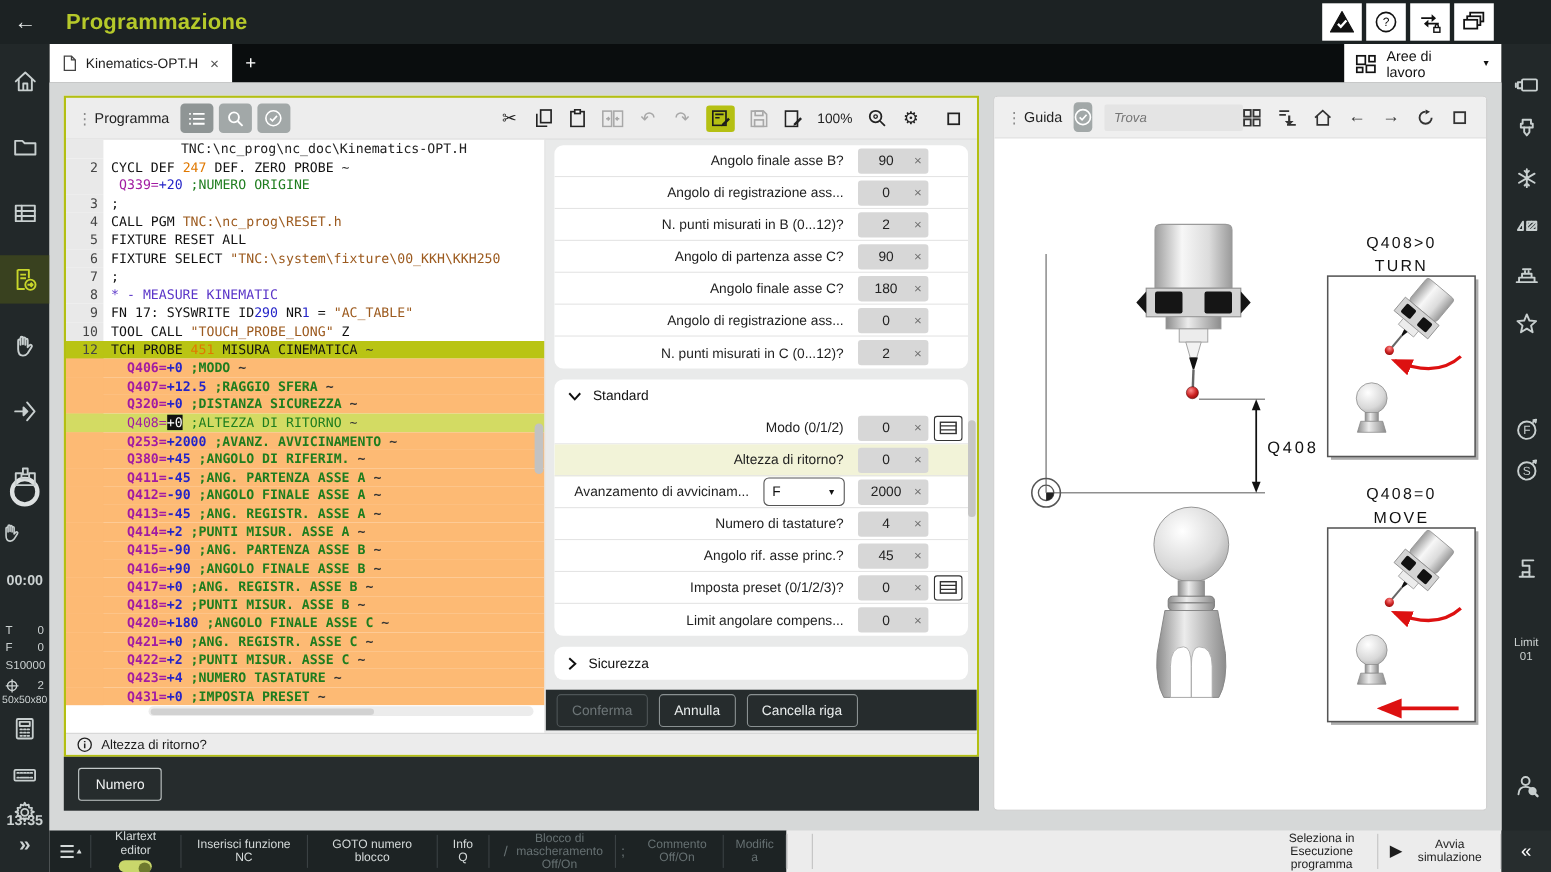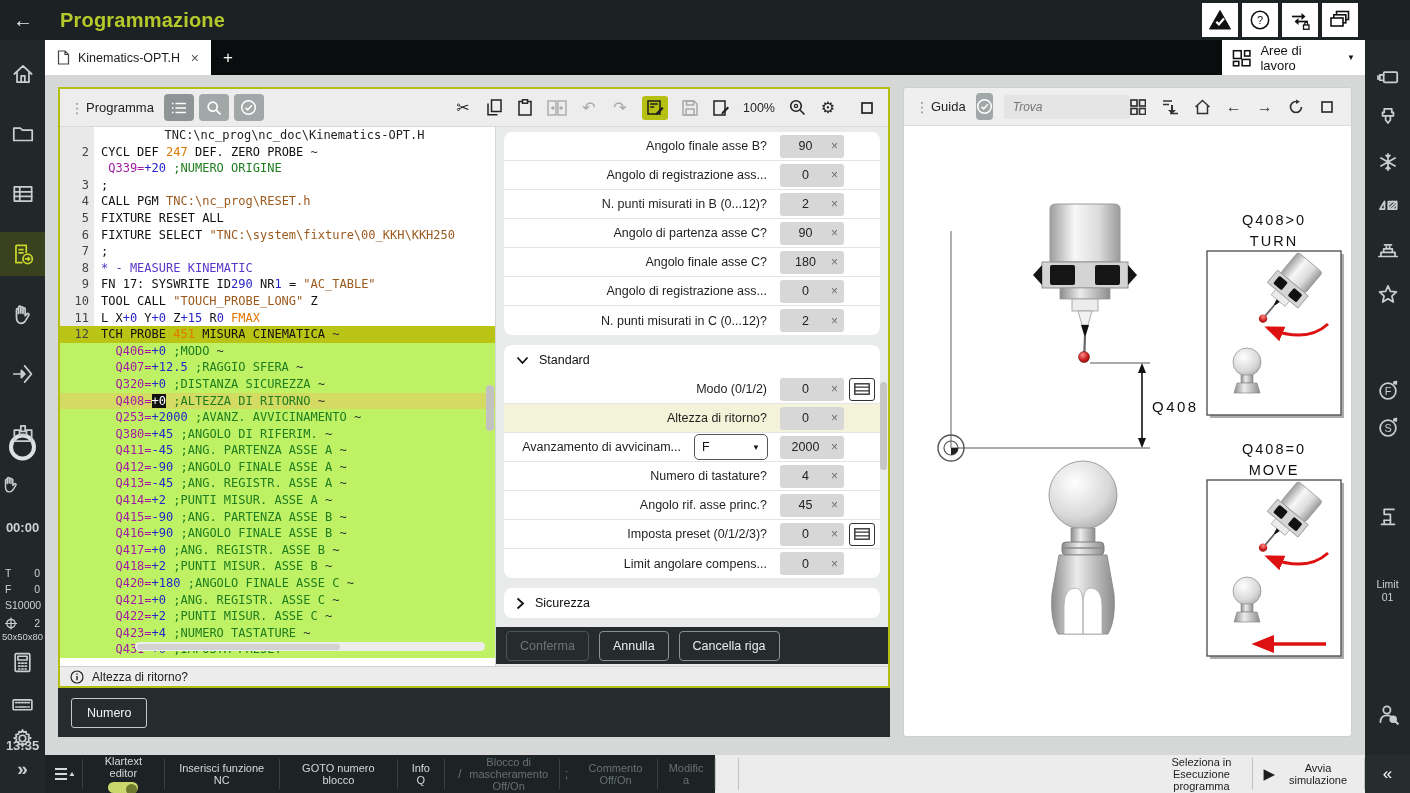--- a/index.html
+++ b/index.html
@@ -54,21 +54,21 @@
   .titem.act { background:#b5c013; border-radius:3px; width:26px; }
   .zoomlvl { font-size:12.5px; color:#222; }
 
   .pbody { display:flex; height:539px; position:relative; }
   .code { width:436px; position:relative; border-right:1px solid #d5d5d5; overflow:hidden; background:#fff; }
   .codelines { font-family:"DejaVu Sans Mono", monospace; font-size:12px; line-height:16.6px; }
   .cl { display:flex; white-space:pre; }
   .lno { width:34px; flex:none; text-align:right; padding-right:5px; background:#e9e9e9; color:#444; }
   .ct { padding-left:7px; flex:1; }
   .cl.hdr .ct { text-align:center; padding-left:0; color:#222; }
-  .cl.blk, .cl.blk .lno { background:#bef264; }
+  .cl.blk, .cl.blk .lno { background:#fdba74;font-weight:bold; }
   .cl.hdrline, .cl.hdrline .lno { background:#b9c414; }
   .cl.focus, .cl.focus .lno { background:#d3db63; }
   .tk-k{color:#111}.tk-n{color:#2424c8}.tk-q{color:#a21ba2}.tk-c{color:#1e7d1e}
   .tk-s{color:#9c5a1e}.tk-o{color:#e07800}.tk-v{color:#5a35c8}.tk-tl{color:#333}
   .tk-cur{background:#111;color:#fff}
   .vscroll { position:absolute; right:1px; top:258px; width:8px; height:46px; background:#c2c2c2; border-radius:4px; }
   .hscroll { position:absolute; left:75px; right:10px; bottom:15px; height:9px; background:#ececec; border-radius:5px; }
   .hscroll .thumb { position:absolute; left:2px; top:1.5px; width:58%; height:6px; background:#d2d2d2; border-radius:4px; }
 
   
@@ -469,21 +469,20 @@
             <div class="cl"><span class="lno">2</span><span class="ct"><span class="tk-k">CYCL DEF </span><span class="tk-o">247</span><span class="tk-k"> DEF. ZERO PROBE </span><span class="tk-tl">~</span></span></div>
             <div class="cl"><span class="lno"></span><span class="ct"><span class="tk-q"> Q339=</span><span class="tk-n">+20</span><span class="tk-c"> ;NUMERO ORIGINE</span></span></div>
             <div class="cl"><span class="lno">3</span><span class="ct"><span class="tk-k">;</span></span></div>
             <div class="cl"><span class="lno">4</span><span class="ct"><span class="tk-k">CALL PGM </span><span class="tk-s">TNC:\nc_prog\RESET.h</span></span></div>
             <div class="cl"><span class="lno">5</span><span class="ct"><span class="tk-k">FIXTURE RESET ALL</span></span></div>
             <div class="cl"><span class="lno">6</span><span class="ct"><span class="tk-k">FIXTURE SELECT </span><span class="tk-s">"TNC:\system\fixture\00_KKH\KKH250</span></span></div>
             <div class="cl"><span class="lno">7</span><span class="ct"><span class="tk-k">;</span></span></div>
             <div class="cl"><span class="lno">8</span><span class="ct"><span class="tk-v">* - MEASURE KINEMATIC</span></span></div>
             <div class="cl"><span class="lno">9</span><span class="ct"><span class="tk-k">FN 17: SYSWRITE ID</span><span class="tk-n">290</span><span class="tk-k"> NR</span><span class="tk-n">1</span><span class="tk-k"> = </span><span class="tk-s">"AC_TABLE"</span></span></div>
             <div class="cl"><span class="lno">10</span><span class="ct"><span class="tk-k">TOOL CALL </span><span class="tk-s">"TOUCH_PROBE_LONG"</span><span class="tk-k"> Z</span></span></div>
-            <div class="cl"><span class="lno">11</span><span class="ct"><span class="tk-k">L X</span><span class="tk-n">+0</span><span class="tk-k"> Y</span><span class="tk-n">+0</span><span class="tk-k"> Z</span><span class="tk-n">+15</span><span class="tk-k"> R</span><span class="tk-n">0</span><span class="tk-k"> </span><span class="tk-o">FMAX</span></span></div>
             <div class="cl hdrline"><span class="lno">12</span><span class="ct"><span class="tk-k">TCH PROBE </span><span class="tk-o">451</span><span class="tk-k"> MISURA CINEMATICA </span><span class="tk-tl">~</span></span></div>
             <div class="cl blk"><span class="lno"></span><span class="ct"><span class="tk-q">  Q406=</span><span class="tk-n">+0</span><span class="tk-c"> ;MODO </span><span class="tk-tl">~</span></span></div>
             <div class="cl blk"><span class="lno"></span><span class="ct"><span class="tk-q">  Q407=</span><span class="tk-n">+12.5</span><span class="tk-c"> ;RAGGIO SFERA </span><span class="tk-tl">~</span></span></div>
             <div class="cl blk"><span class="lno"></span><span class="ct"><span class="tk-q">  Q320=</span><span class="tk-n">+0</span><span class="tk-c"> ;DISTANZA SICUREZZA </span><span class="tk-tl">~</span></span></div>
             <div class="cl focus"><span class="lno"></span><span class="ct"><span class="tk-q">  Q408=</span><span class="tk-cur">+0</span><span class="tk-c"> ;ALTEZZA DI RITORNO </span><span class="tk-tl">~</span></span></div>
             <div class="cl blk"><span class="lno"></span><span class="ct"><span class="tk-q">  Q253=</span><span class="tk-n">+2000</span><span class="tk-c"> ;AVANZ. AVVICINAMENTO </span><span class="tk-tl">~</span></span></div>
             <div class="cl blk"><span class="lno"></span><span class="ct"><span class="tk-q">  Q380=</span><span class="tk-n">+45</span><span class="tk-c"> ;ANGOLO DI RIFERIM. </span><span class="tk-tl">~</span></span></div>
             <div class="cl blk"><span class="lno"></span><span class="ct"><span class="tk-q">  Q411=</span><span class="tk-n">-45</span><span class="tk-c"> ;ANG. PARTENZA ASSE A </span><span class="tk-tl">~</span></span></div>
             <div class="cl blk"><span class="lno"></span><span class="ct"><span class="tk-q">  Q412=</span><span class="tk-n">-90</span><span class="tk-c"> ;ANGOLO FINALE ASSE A </span><span class="tk-tl">~</span></span></div>
             <div class="cl blk"><span class="lno"></span><span class="ct"><span class="tk-q">  Q413=</span><span class="tk-n">-45</span><span class="tk-c"> ;ANG. REGISTR. ASSE A </span><span class="tk-tl">~</span></span></div>

